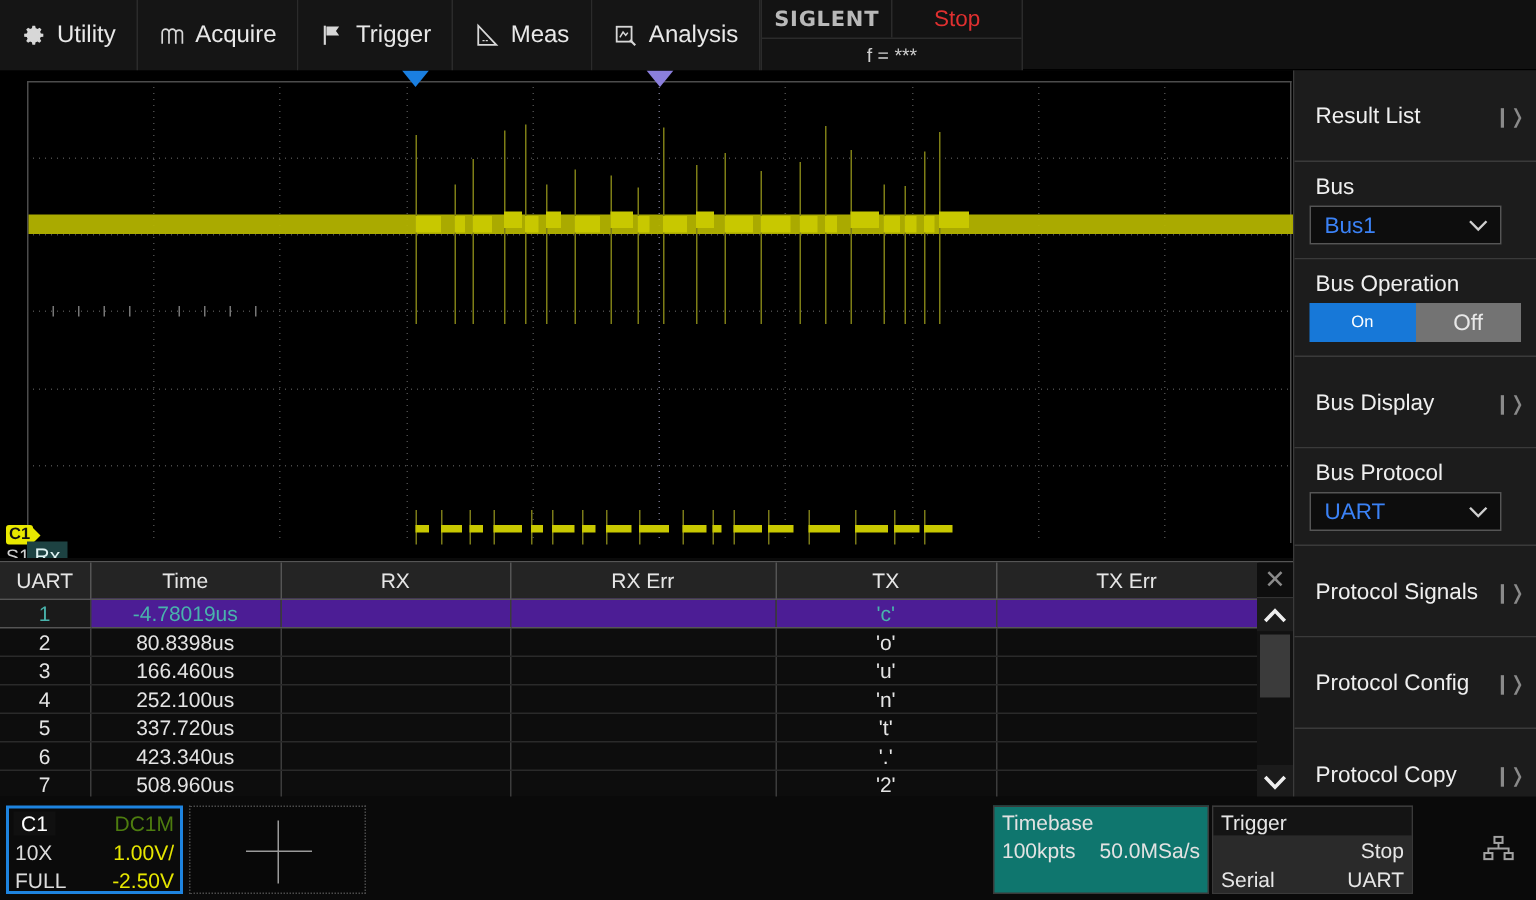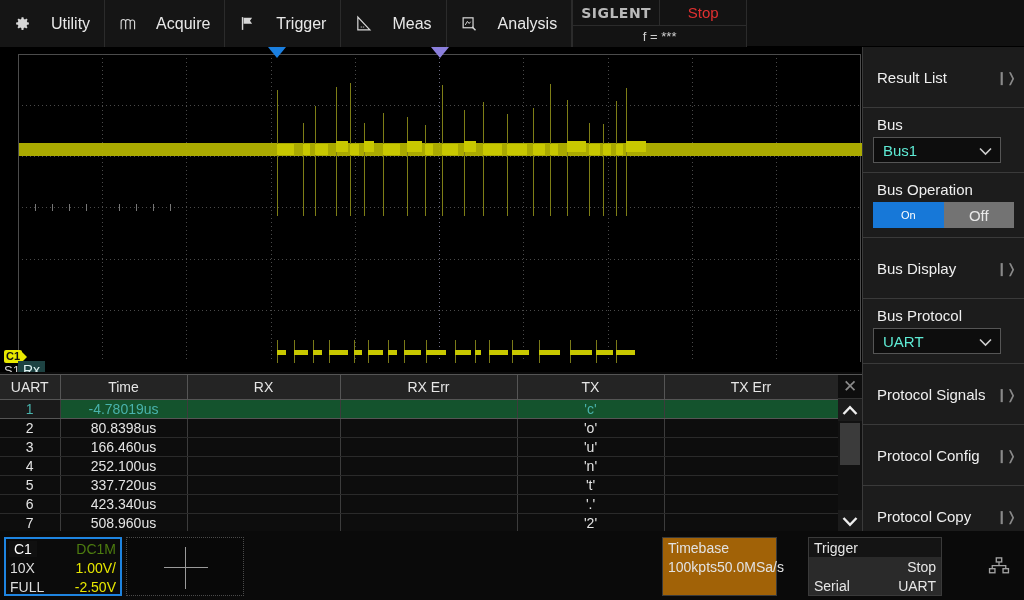--- a/index.html
+++ b/index.html
@@ -11,21 +11,21 @@
   }
   #app { position: relative; width: 1024px; height: 600px; background: #0a0a0a; }
 
   
   .topbar {
     position: absolute; left: 0; top: 0; width: 1024px; height: 47px;
     background: #111111; display: flex; align-items: stretch;
     border-bottom: 1px solid #000;
   }
   .menu-item {
-    display: flex; align-items: center; gap: 20px;
+    display: flex; align-items: center; gap: 7px;
     padding: 0 14px; height: 47px;
     color: #e8e8e8; font-size: 16px;
     border-right: 1px solid #2b2b2b;
     background: #151515;
   }
   .menu-item:first-child { border-left: none; }
   .menu-ico { width: 17px; height: 17px; display: block; opacity: .92; }
 
   .siglent-box {
     width: 175px; height: 47px; background: #131313;
@@ -133,21 +133,21 @@
     background: #1c1c1c;
   }
   .sm-nav {
     height: 60px; display: flex; align-items: center; justify-content: space-between;
     padding: 0 8px 0 14px; color: #efefef; font-size: 15px;
   }
   .sm-arrow { color: #8a8a8a; font-size: 13px; letter-spacing: -1px; }
   .sm-lbl { color: #efefef; font-size: 15px; padding: 8px 0 4px 14px; }
   .sm-select {
     margin: 0 23px 9px 10px; height: 26px; background: #0d0d0d;
-    border: 1px solid #555; color: #5eead4; font-size: 15px;
+    border: 1px solid #555; color: #3b82f6; font-size: 15px;
     display: flex; align-items: center; justify-content: space-between;
     padding: 0 8px 0 9px;
   }
   .sm-toggle { margin: 0 10px 9px 10px; height: 26px; display: flex; }
   .tg-on {
     flex: 1; background: #1778d8; color: #ffffff; font-size: 11px;
     display: flex; align-items: center; justify-content: center;
   }
   .tg-off {
     flex: 1; background: #737373; color: #e8e8e8; font-size: 15px;
@@ -161,21 +161,21 @@
   }
   table.dec { border-collapse: collapse; width: 838px; table-layout: fixed; }
   table.dec th {
     background: #242424; color: #e6e6e6; font-weight: normal; font-size: 14px;
     height: 24px; border-right: 1px solid #555; border-bottom: 1px solid #555;
   }
   table.dec td {
     color: #e4e4e4; font-size: 14px; height: 19px; text-align: center;
     border-right: 1px solid #3c3c3c; border-bottom: 1px solid #2a2a2a;
   }
-  table.dec tr.sel td { color: #49b3ac; background: #14532d; border-bottom: 1px solid #555; }
+  table.dec tr.sel td { color: #49b3ac; background: #4c1d95; border-bottom: 1px solid #555; }
   table.dec tr.sel td:first-child { background:#1a1a1a; }
   .col-uart { width: 60px; } .col-time { width: 127px; }
   .col-rx { width: 153px; } .col-rxerr { width: 177px; }
   .col-tx { width: 147px; } .col-txerr { width: 174px; }
 
   .tbl-side {
     position: absolute; left: 838px; top: 0; width: 24px; height: 157px;
     background: #0e0e0e;
   }
   .tbl-close {
@@ -207,22 +207,22 @@
   .cb-r span:first-child { color: #dcdcdc; }
 
   .emptyslot {
     position: absolute; left: 126px; top: 6px; width: 118px; height: 59px;
     border: 1px dotted #4b4b4b; background: #080808;
   }
   .plus-h { position: absolute; left: 37px; top: 29px; width: 44px; height: 1px; background: #9a9a9a; }
   .plus-v { position: absolute; left: 58px; top: 9px; width: 1px; height: 42px; background: #9a9a9a; }
 
   .tbbox {
-    position: absolute; left: 662px; top: 6px; width: 115px; height: 59px;
-    background: #a16207; border: 1px solid #3a3a3a; color: #e2e2e2; font-size: 14px;
+    position: absolute; left: 662px; top: 6px; width: 144px; height: 59px;
+    background: #0f766e; border: 1px solid #3a3a3a; color: #e2e2e2; font-size: 14px;
   }
   .trgbox {
     position: absolute; left: 808px; top: 6px; width: 134px; height: 59px;
     background: #1e1e1e; border: 1px solid #3a3a3a; color: #e6e6e6; font-size: 14px;
   }
   .bx-title { height: 19px; padding: 0 5px; display: flex; align-items: center; }
   .bx-row { height: 19px; padding: 0 5px; display: flex; align-items: center; }
   .bx-row span:last-child { margin-left: auto; }
   .trgbox .bx-title { background:#2a2a2a; }
   .trgbox .bx-row { background:#2a2a2a; }

